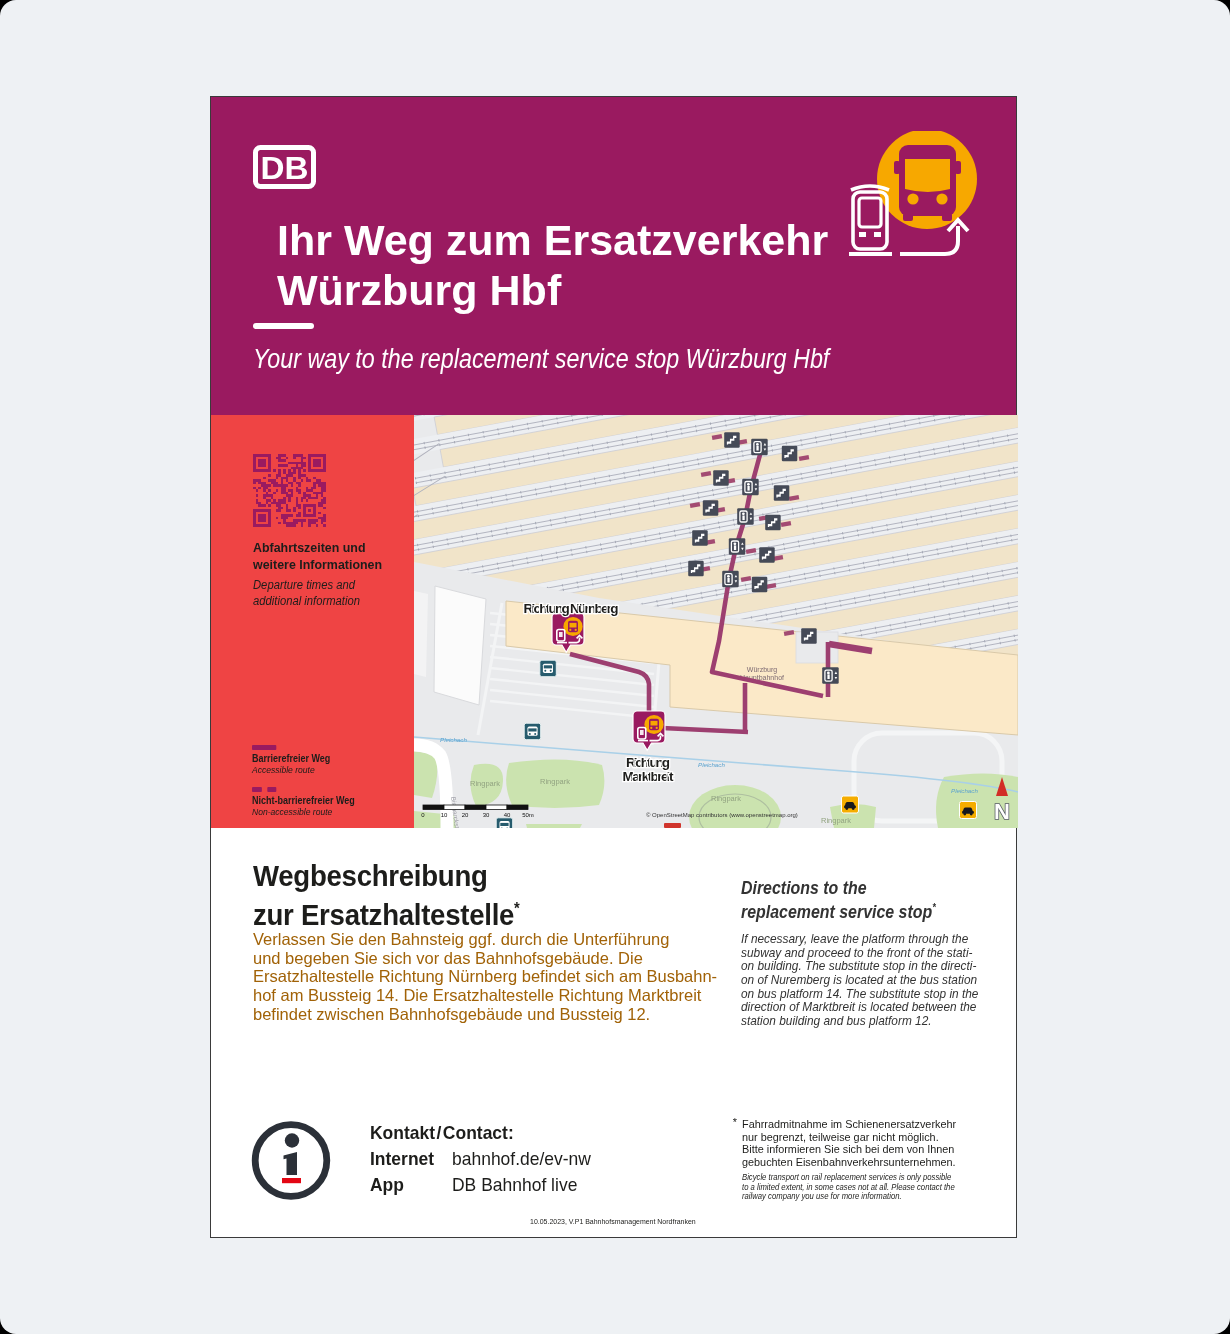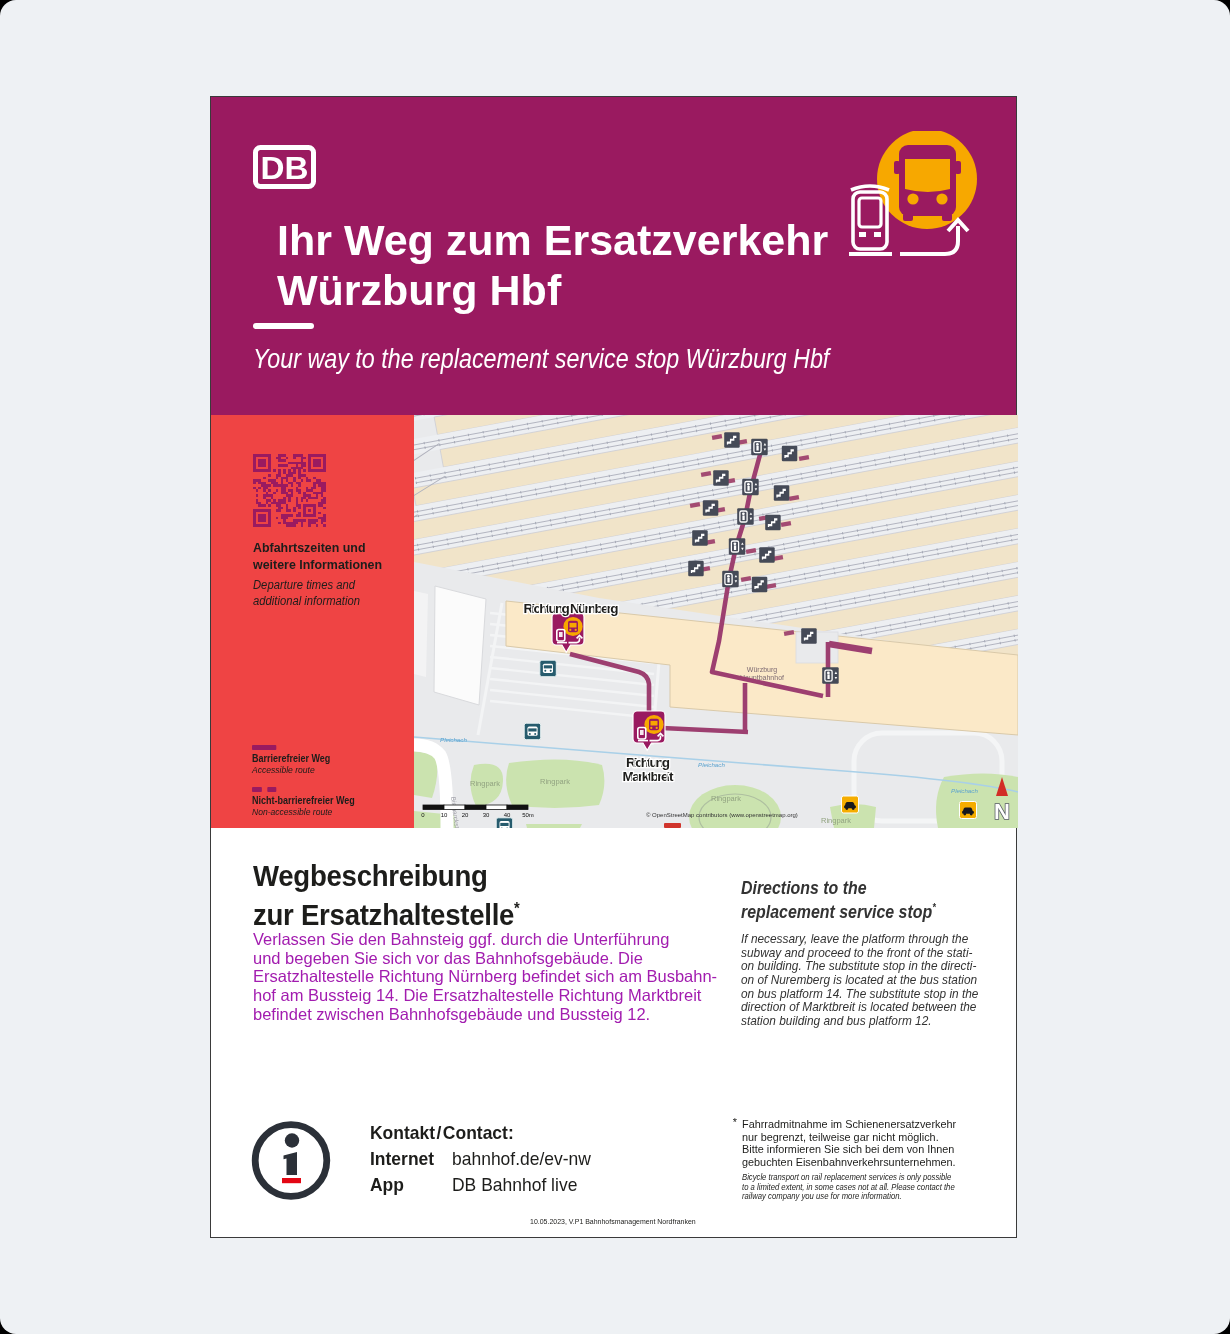--- a/index.html
+++ b/index.html
@@ -16,21 +16,21 @@
   .sb-h { position:absolute; left:42px; top:125px; font-size:13.5px; font-weight:bold; line-height:16.5px; color:#1d1d1b; transform:scaleX(0.92); transform-origin:0 0; }
   .sb-e { position:absolute; left:42px; top:162px; font-size:12.5px; font-style:italic; line-height:16px; color:#1d1d1b; transform:scaleX(0.9); transform-origin:0 0; }
   .leg1 { position:absolute; left:41px; top:330px; width:160px; height:85px; transform:scaleX(0.9); transform-origin:0 0; }
   .leg1 div { position:absolute; left:0; white-space:nowrap; }
   .leg-line { width:26.7px; height:4.8px; background:#9a1a60; border-radius:1px; }
   .leg-dash { width:10.5px; height:4.8px; background:#9a1a60; border-radius:1px; }
   .leg-b { font-size:10px; line-height:11px; font-weight:bold; color:#1d1d1b; }
   .leg-i { font-size:9.5px; line-height:10px; font-style:italic; color:#1d1d1b; }
   .textrow { position:absolute; left:0; top:731px; width:805px; }
   .de-h { position:absolute; left:42px; top:31px; font-size:30px; font-weight:bold; color:#1d1d1b; line-height:33px; letter-spacing:-0.3px; transform:scaleX(0.92); transform-origin:0 0; }
-  .de-p { position:absolute; left:42px; top:102px; font-size:16.5px; line-height:18.7px; color:#a21caf; }
+  .de-p { position:absolute; left:42px; top:102px; font-size:16.5px; line-height:18.7px; color:#a16207; }
   .en-h { position:absolute; left:530px; top:50px; font-size:17.5px; font-style:italic; font-weight:bold; color:#333; line-height:20px; transform:scaleX(0.91); transform-origin:0 0; }
   .en-p { position:absolute; left:530px; top:105px; font-size:12.7px; font-style:italic; color:#333; line-height:13.65px; transform:scaleX(0.935); transform-origin:0 0; }
   .info-ic { position:absolute; left:40px; top:1023px; }
   .ctl { position:absolute; font-size:19px; line-height:22px; color:#1d1d1b; white-space:nowrap; transform:scaleX(0.92); transform-origin:0 0; }
   .fn { position:absolute; left:531px; top:1021px; font-size:11.8px; color:#1d1d1b; line-height:12.65px; white-space:nowrap; transform:scaleX(0.92); transform-origin:0 0; }
   .fn-en { margin-top:4px; font-size:9.3px; font-style:italic; line-height:9.9px; transform:scaleX(0.9); transform-origin:0 0; }
   .footer { position:absolute; left:319px; top:1120px; font-size:7.5px; color:#1d1d1b; white-space:nowrap; transform:scaleX(0.93); transform-origin:0 0; }
 </style></head>
 <body>
 

